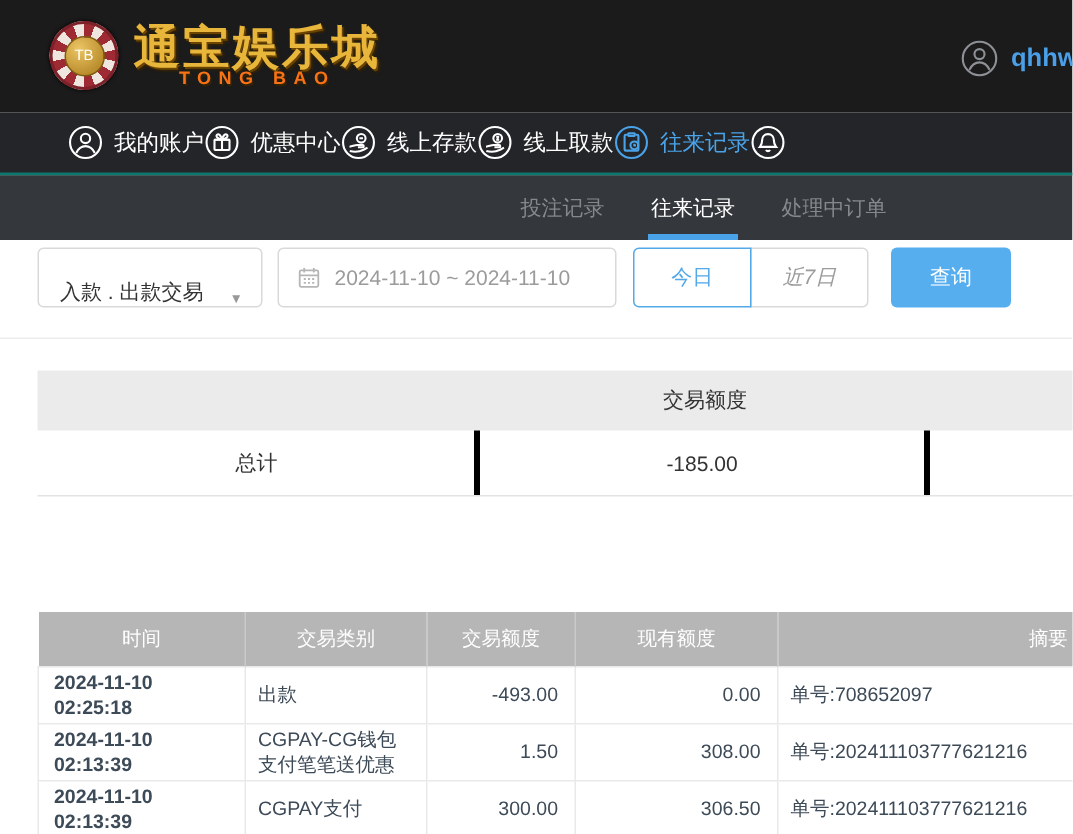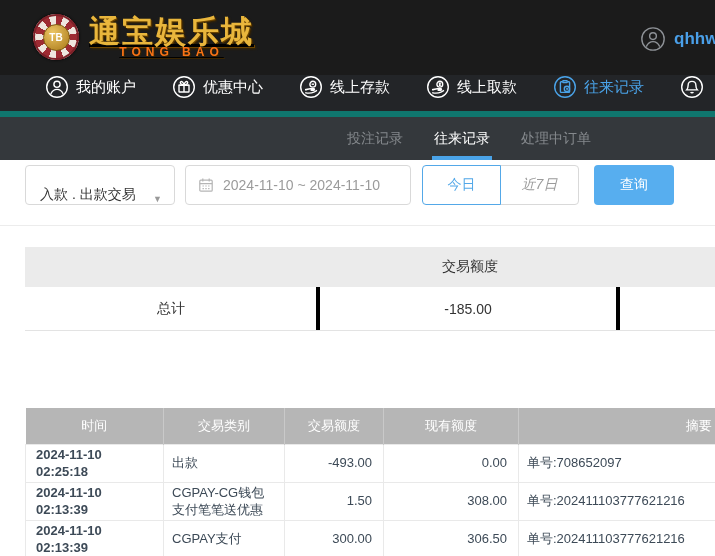--- a/index.html
+++ b/index.html
@@ -16,42 +16,42 @@
   .chip {
     width: 46px; height: 46px; border-radius: 50%;
     background: repeating-conic-gradient(#9e2b33 0 20deg, #efe6df 20deg 40deg);
     display: flex; align-items: center; justify-content: center;
     box-shadow: inset 0 0 0 2px #7c2129, 0 0 3px #000;
   }
   .chip-inner {
     width: 27px; height: 27px; border-radius: 50%;
     background: radial-gradient(circle at 35% 30%, #ecc564, #a87818);
     border: 1px solid #7c5a10;
-    color: #fff; font-size: 10px; font-weight: bold;
+    color: #fff; font-size: 10px; font-weight: normal;
     display: flex; align-items: center; justify-content: center;
   }
-  .logo-text { margin-left: 10px; text-decoration: underline; }
+  .logo-text { margin-left: 10px; }
   .logo-title {
     font-family: "Liberation Serif", "DejaVu Serif", serif;
     font-size: 31px; font-weight: bold; color: #e9b63c; letter-spacing: 2px;
     text-shadow: 1px 1px 0 #6b4400, 2px 2px 2px #3a2500;
     line-height: 1;
   }
   .logo-sub {
     font-size: 12px; font-weight: bold; color: #f97316; letter-spacing: 5px;
     text-align: center; margin-top: -2px; text-shadow: 1px 1px 1px #3a2500;
   }
   .user-box { position: absolute; left: 640px; top: 26px; display: flex; align-items: center; gap: 8px; }
   .user-ic { width: 26px; height: 26px; color: #8d9196; flex: 0 0 auto; }
   .username { color: #4a9fe8; font-size: 17px; font-weight: bold; white-space: nowrap; cursor: pointer; }
 
   
   .main-nav {
-    height: 42px; background: #232528; display: flex; align-items: flex-start;
-    padding-left: 45px; gap: 36px; border-bottom: 6px solid #0f766e;
+    height: 42px; background: #232528; display: flex; align-items: center;
+    padding-left: 45px; border-bottom: 2px solid #0f766e;
   }
   .nav-item { display: flex; align-items: center; gap: 7px; color: #fff; font-size: 15px; white-space: nowrap; cursor: pointer; }
   .nav-item.active { color: #4aa3e8; }
   .nav-ic { width: 24px; height: 24px; flex: 0 0 auto; }
 
   
   .sub-nav { height: 43px; background: #34383c; display: flex; align-items: stretch; padding-left: 345px; gap: 27px; }
   .tab { color: #85898d; font-size: 14px; padding: 0 2px; position: relative; cursor: pointer; display: flex; align-items: center; }
   .tab.active { color: #ffffff; }
   .tab.active::after { content: ""; position: absolute; left: 0; right: 0; bottom: 0; height: 4px; background: #4aa3e8; }

